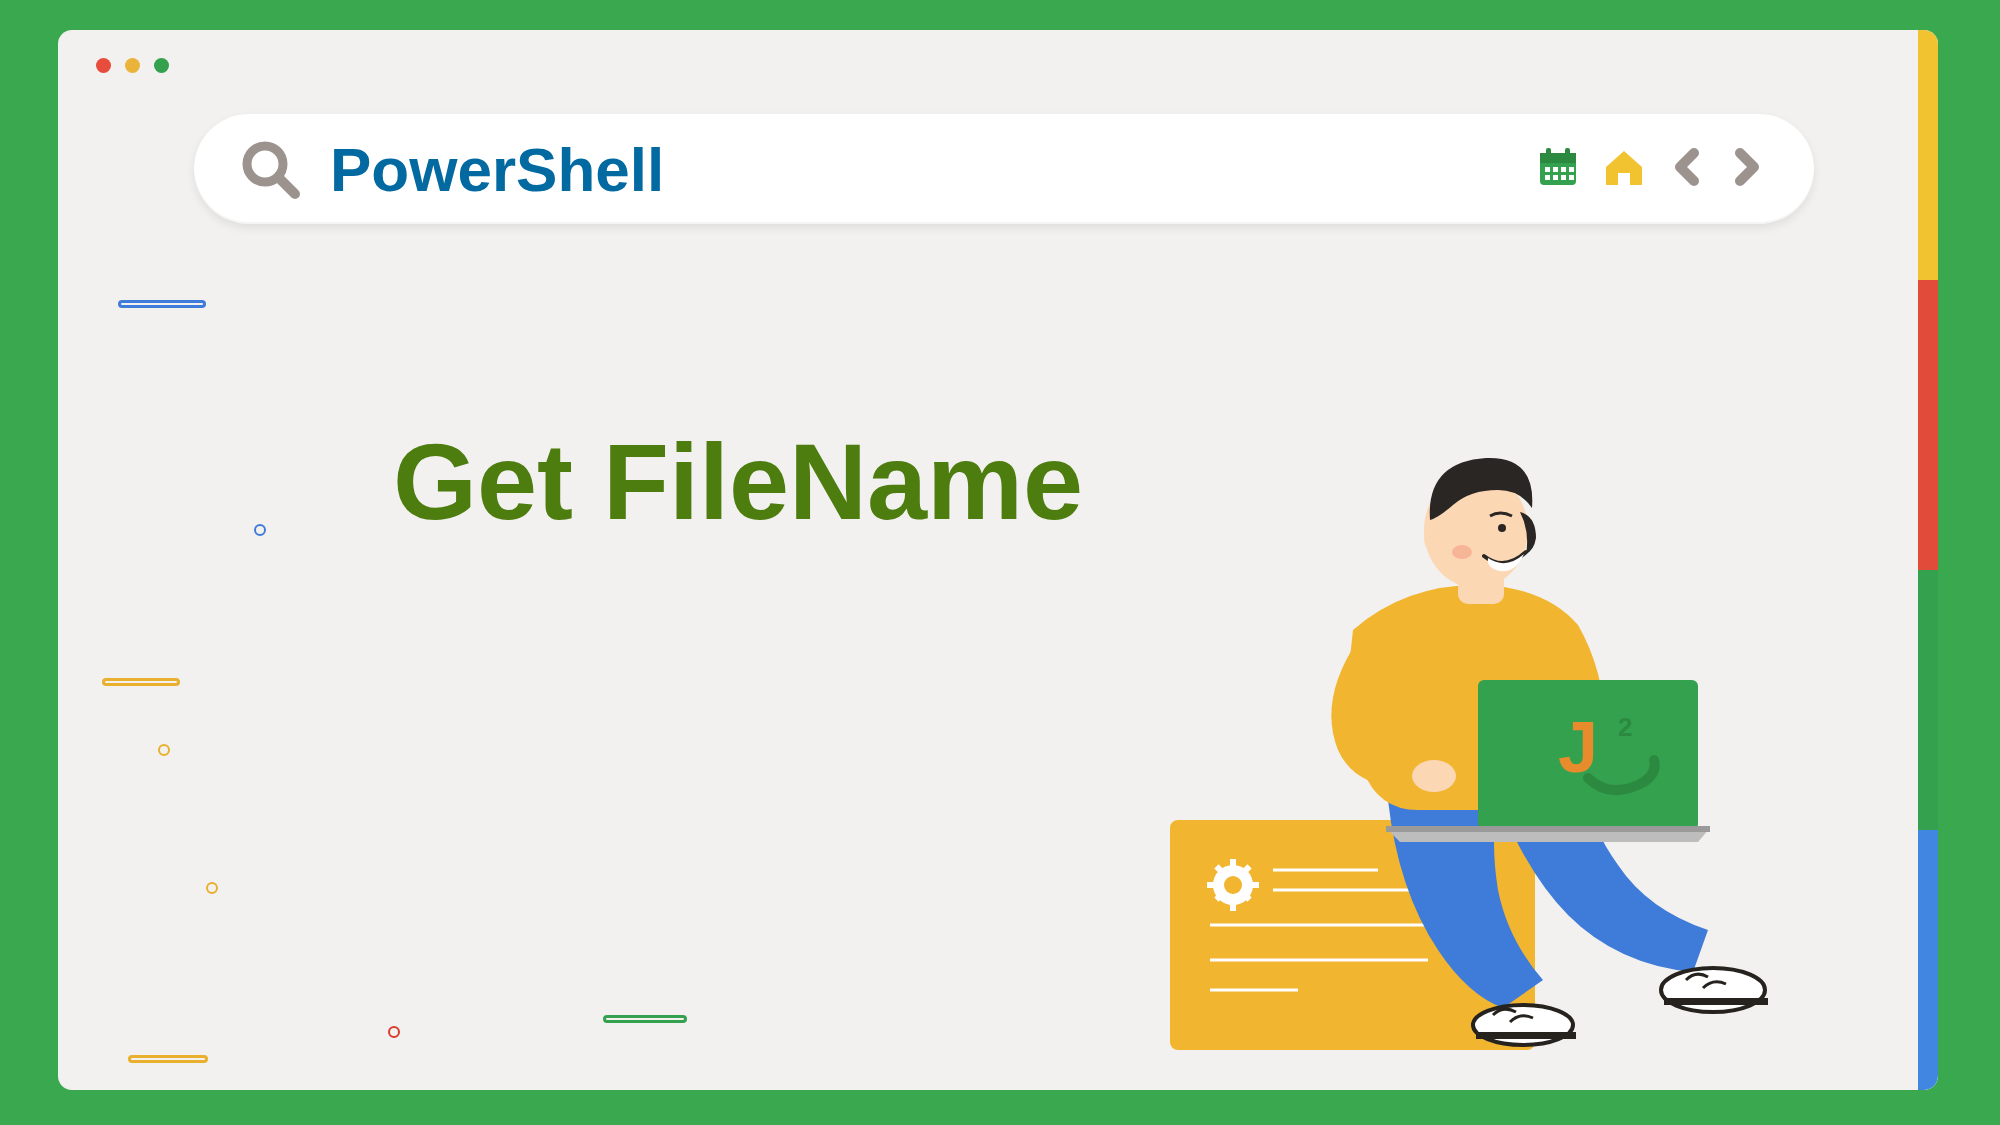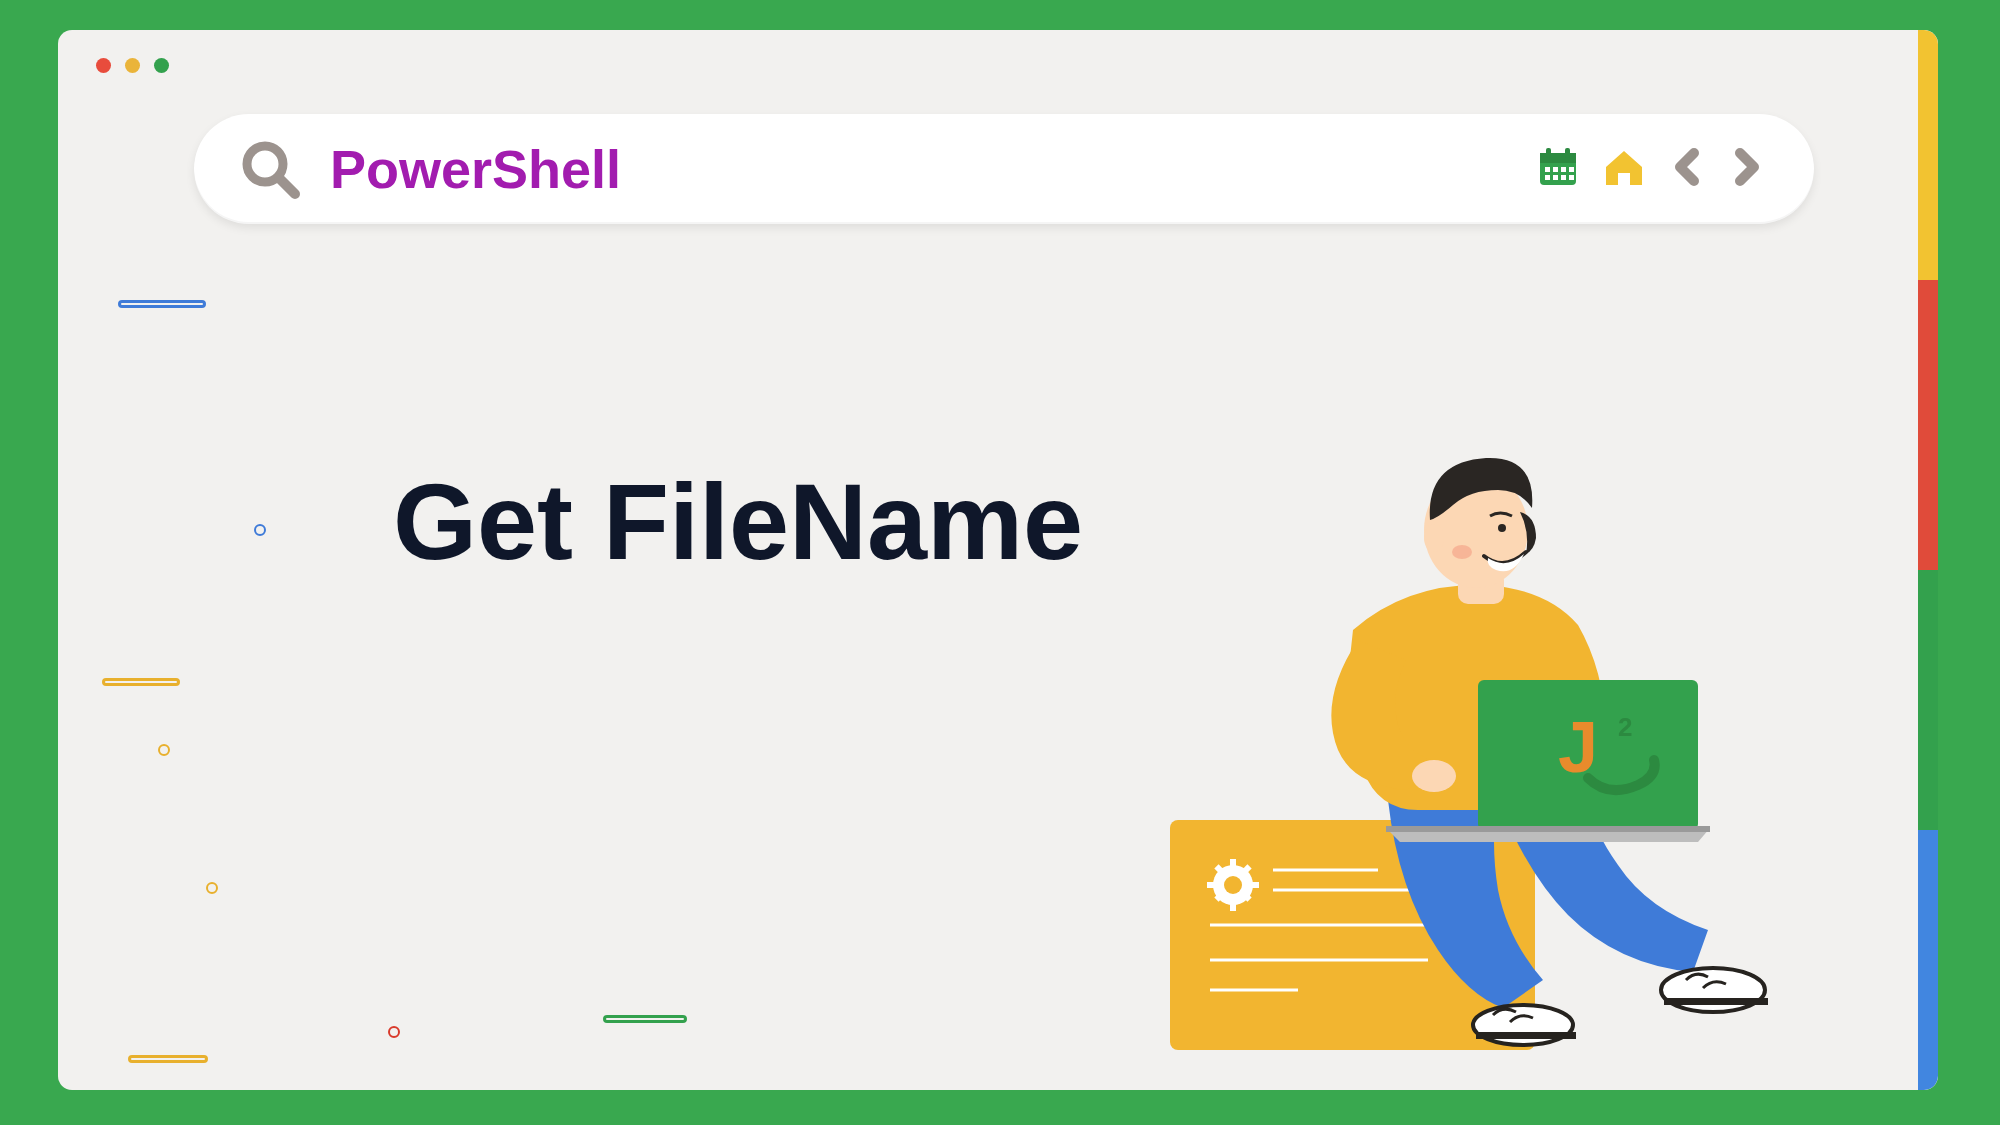--- a/index.html
+++ b/index.html
@@ -52,39 +52,39 @@
 .search-icon-wrap {
   margin-left: 40px;
   width: 72px;
   height: 72px;
   display: flex;
   align-items: center;
   justify-content: center;
 }
 .search-title {
   margin-left: 24px;
-  font-size: 54px;
+  font-size: 62px;
   font-weight: bold;
-  color: #a21caf;
+  color: #0369a1;
 }
 .bar-icons {
   margin-left: auto;
   margin-right: 48px;
   display: flex;
   align-items: center;
   gap: 22px;
 }
 
 .main-title {
   position: absolute;
   left: 260px;
-  top: 424px;
+  top: 384px;
   width: 840px;
   text-align: center;
-  color: #0f172a;
+  color: #4d7c0f;
   font-size: 108px;
   font-weight: bold;
   line-height: 1.25;
 }
 
 .illustration {
   position: absolute;
   left: 1080px;
   top: 420px;
   width: 720px;

